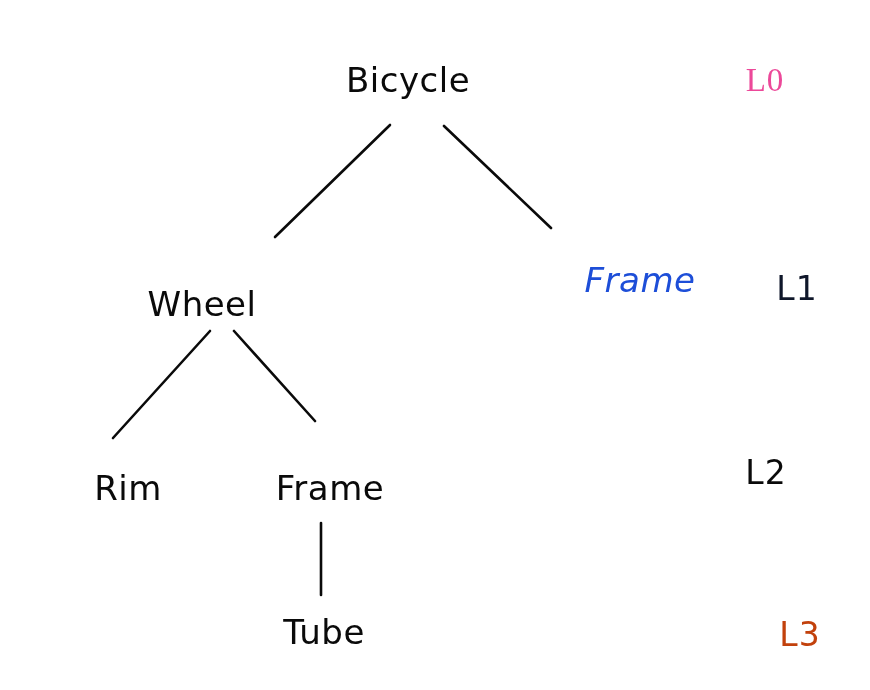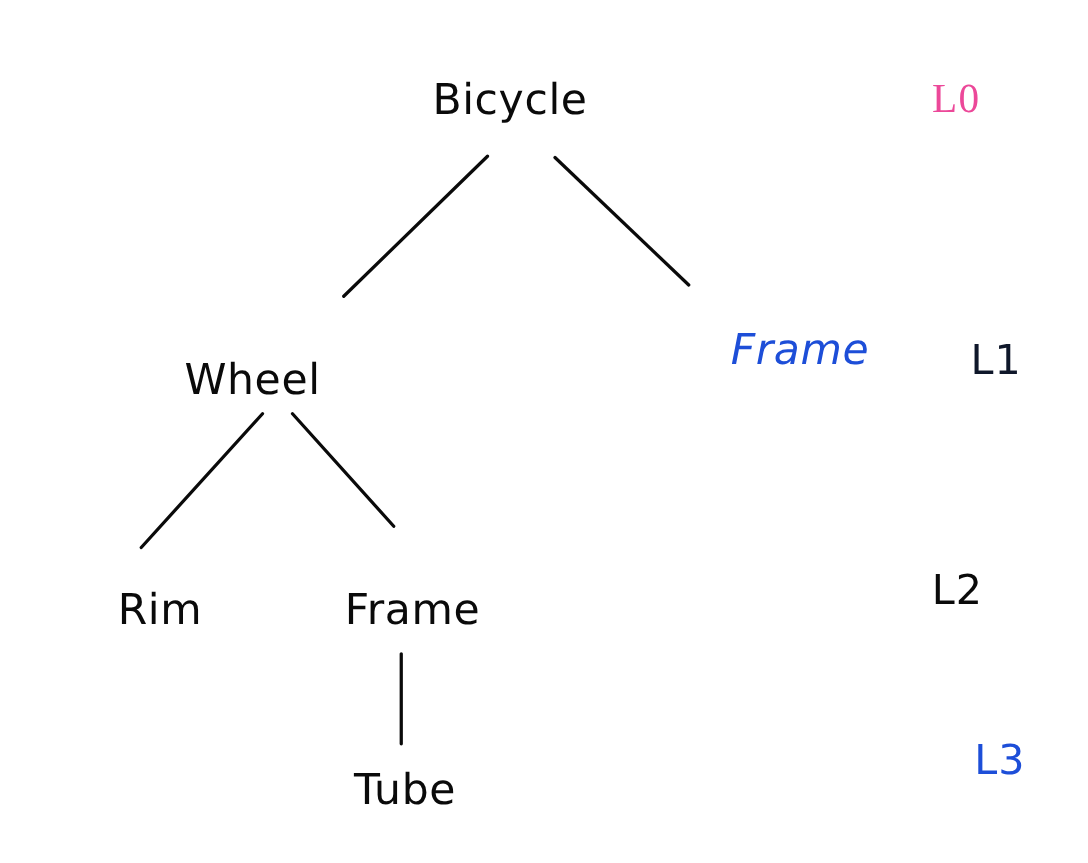--- a/index.html
+++ b/index.html
@@ -67,16 +67,16 @@
       <div class="node-label" style="left: 202px; top: 280px; color: rgb(10, 10, 10); margin-top: 24px;">Wheel</div>
       <div class="node-label" style="left: 640px; top: 280px; color: #1d4ed8; font-style: italic;">Frame</div>
       <div class="node-label" style="left: 128px; top: 488px; color: rgb(10, 10, 10); text-align: center;">Rim</div>
       <div class="node-label" style="left: 330px; top: 488px; color: rgb(10, 10, 10);">Frame</div>
       <div class="node-label" style="left: 324px; top: 632px; color: rgb(10, 10, 10); text-align: right;">Tube</div>
     </div>
   <div id="level-layer">
       <div class="level-label" style="left: 765px; top: 80px; color: #ec4899; font-family: Liberation Serif, serif;">L0</div>
       <div class="level-label" style="left: 797px; top: 288px; color: #0f172a;">L1</div>
       <div class="level-label" style="left: 766px; top: 472px; color: rgb(10, 10, 10);">L2</div>
-      <div class="level-label" style="left: 800px; top: 608px; color: #1d4ed8;">L3</div>
+      <div class="level-label" style="left: 800px; top: 634px; color: #c2410c;">L3</div>
     </div>
 
 </div>
 
 </body></html>

